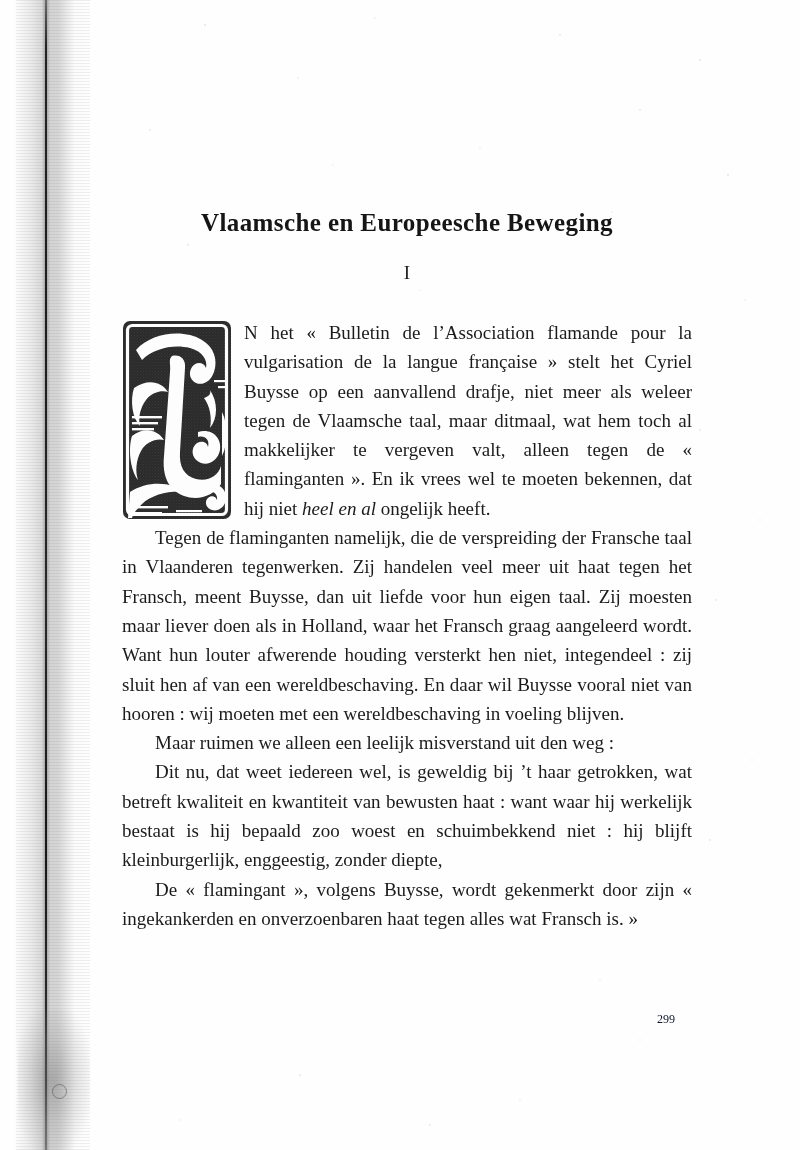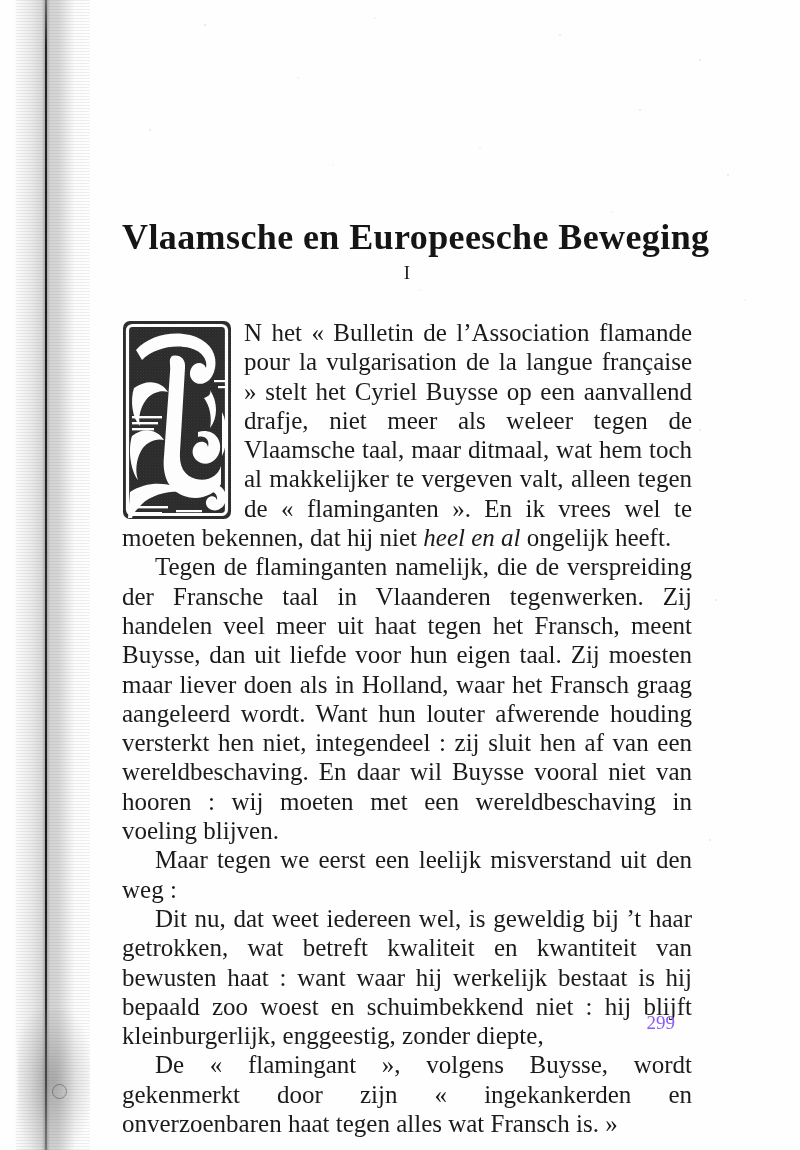--- a/index.html
+++ b/index.html
@@ -109,21 +109,21 @@
     width: 570px;
     height: 1150px;
   }
 
   .doc-title {
     position: absolute;
     top: 192px;
     left: 0;
     width: 570px;
     text-align: center;
-    font-size: 36px;
+    font-size: 25px;
     font-weight: bold;
     letter-spacing: 0.4px;
     color: #151515;
     font-family: "Liberation Serif", "DejaVu Serif", serif;
     white-space: nowrap;
   }
 
   .section-numeral {
     position: absolute;
     top: 262px;
@@ -132,21 +132,21 @@
     text-align: center;
     font-size: 19px;
     color: #1d1d1d;
   }
 
   .body-text {
     position: absolute;
     top: 318px;
     left: 0;
     width: 570px;
-    font-size: 25px;
+    font-size: 19px;
     line-height: 29.3px;
     text-align: justify;
     color: #1b1b1b;
   }
   .body-text p {
     margin: 0;
   }
   .body-text p.indent {
     text-indent: 33px;
   }
@@ -169,22 +169,22 @@
   }
 
   .page-number {
     position: absolute;
     top: 1012px;
     left: 0;
     width: 570px;
     text-align: right;
     padding-right: 17px;
     box-sizing: border-box;
-    font-size: 19px;
-    color: #8b5cf6;
+    font-size: 12px;
+    color: #0f172a;
   }
 </style>
 </head>
 <body>
 
 <div class="page">
 
   <div class="gutter-shadow"></div>
   <div class="gutter-texture"></div>
   <div class="gutter-line-soft"></div>
@@ -297,20 +297,20 @@
 
                 <rect x="54" y="190" width="26" height="2.2"></rect>
               </g>
             </g>
           </svg>
         </span>
         <span>N het « Bulletin de l’Association flamande pour la vulgarisation de la langue française » stelt het Cyriel Buysse op een aanvallend drafje, niet meer als weleer tegen de Vlaamsche taal, maar ditmaal, wat hem toch al makkelijker te vergeven valt, alleen tegen de « flaminganten ». En ik vrees wel te moeten bekennen, dat hij niet </span><em>heel en al</em><span> ongelijk heeft.</span>
       </p>
 
       <p class="indent">Tegen de flaminganten namelijk, die de verspreiding der Fransche taal in Vlaanderen tegenwerken. Zij handelen veel meer uit haat tegen het Fransch, meent Buysse, dan uit liefde voor hun eigen taal. Zij moesten maar liever doen als in Holland, waar het Fransch graag aangeleerd wordt. Want hun louter afwerende houding versterkt hen niet, integendeel : zij sluit hen af van een wereldbeschaving. En daar wil Buysse vooral niet van hooren : wij moeten met een wereldbeschaving in voeling blijven.</p>
-      <p class="indent">Maar tegen we eerst een leelijk misverstand uit den weg :</p>
+      <p class="indent">Maar ruimen we alleen een leelijk misverstand uit den weg :</p>
       <p class="indent">Dit nu, dat weet iedereen wel, is geweldig bij ’t haar getrokken, wat betreft kwaliteit en kwantiteit van bewusten haat : want waar hij werkelijk bestaat is hij bepaald zoo woest en schuimbekkend niet : hij blijft kleinburgerlijk, enggeestig, zonder diepte,</p>
       <p class="indent">De « flamingant », volgens Buysse, wordt gekenmerkt door zijn « ingekankerden en onverzoenbaren haat tegen alles wat Fransch is. »</p>
     </div>
 
     <div class="page-number">299</div>
   </div>
 </div>
 
 </body></html>

